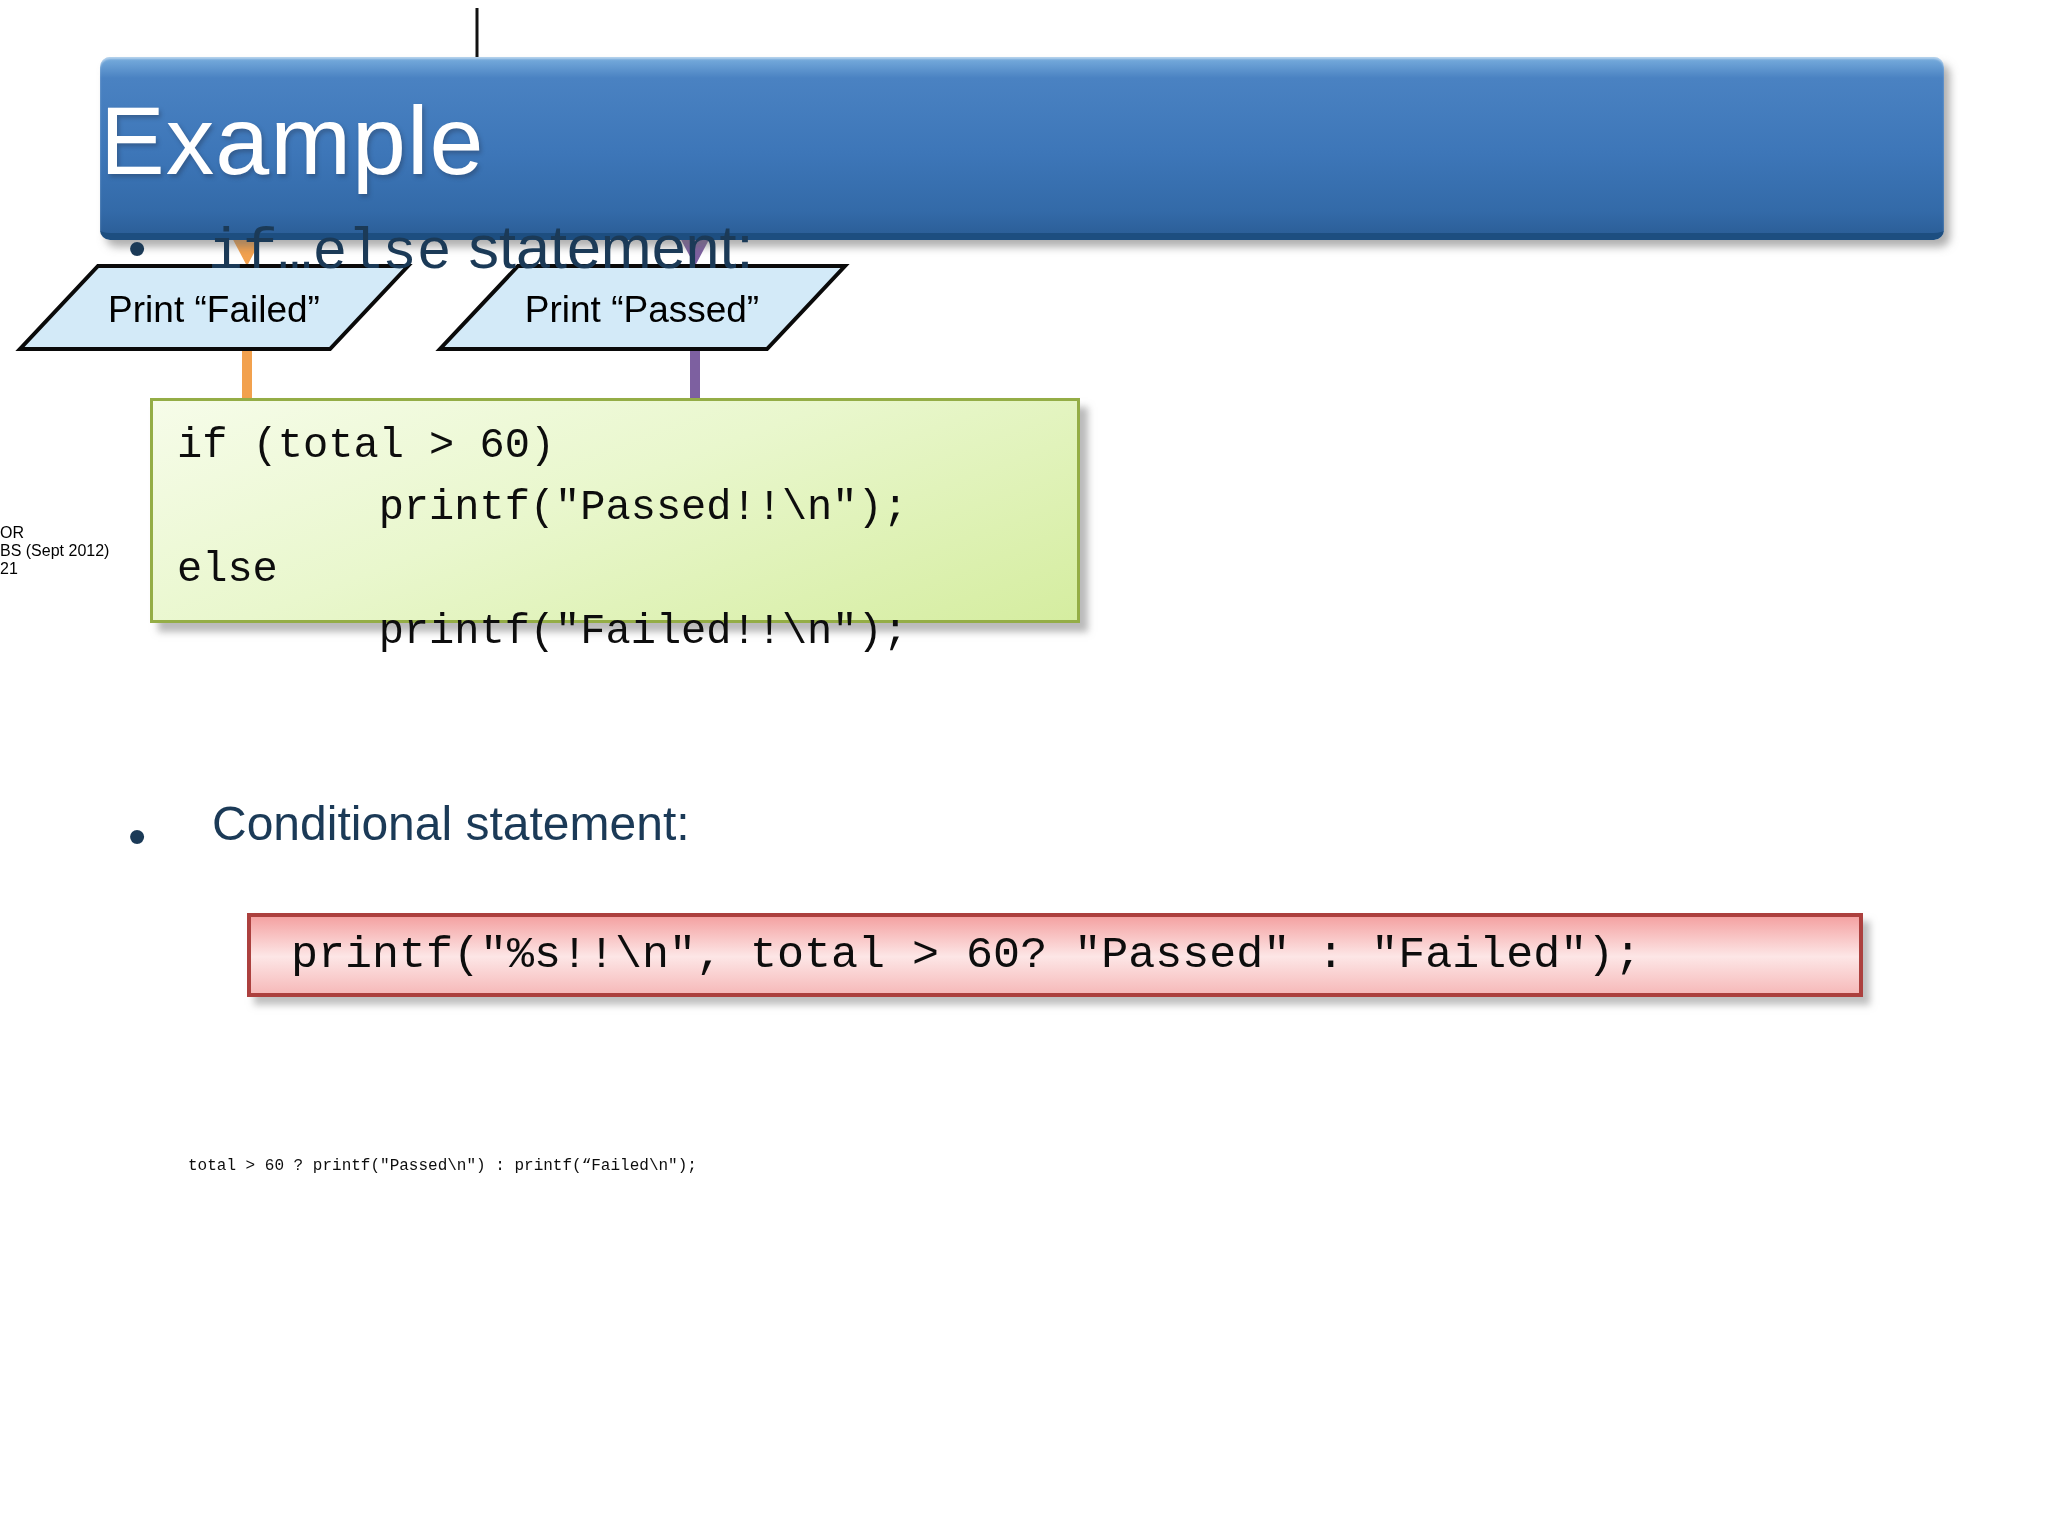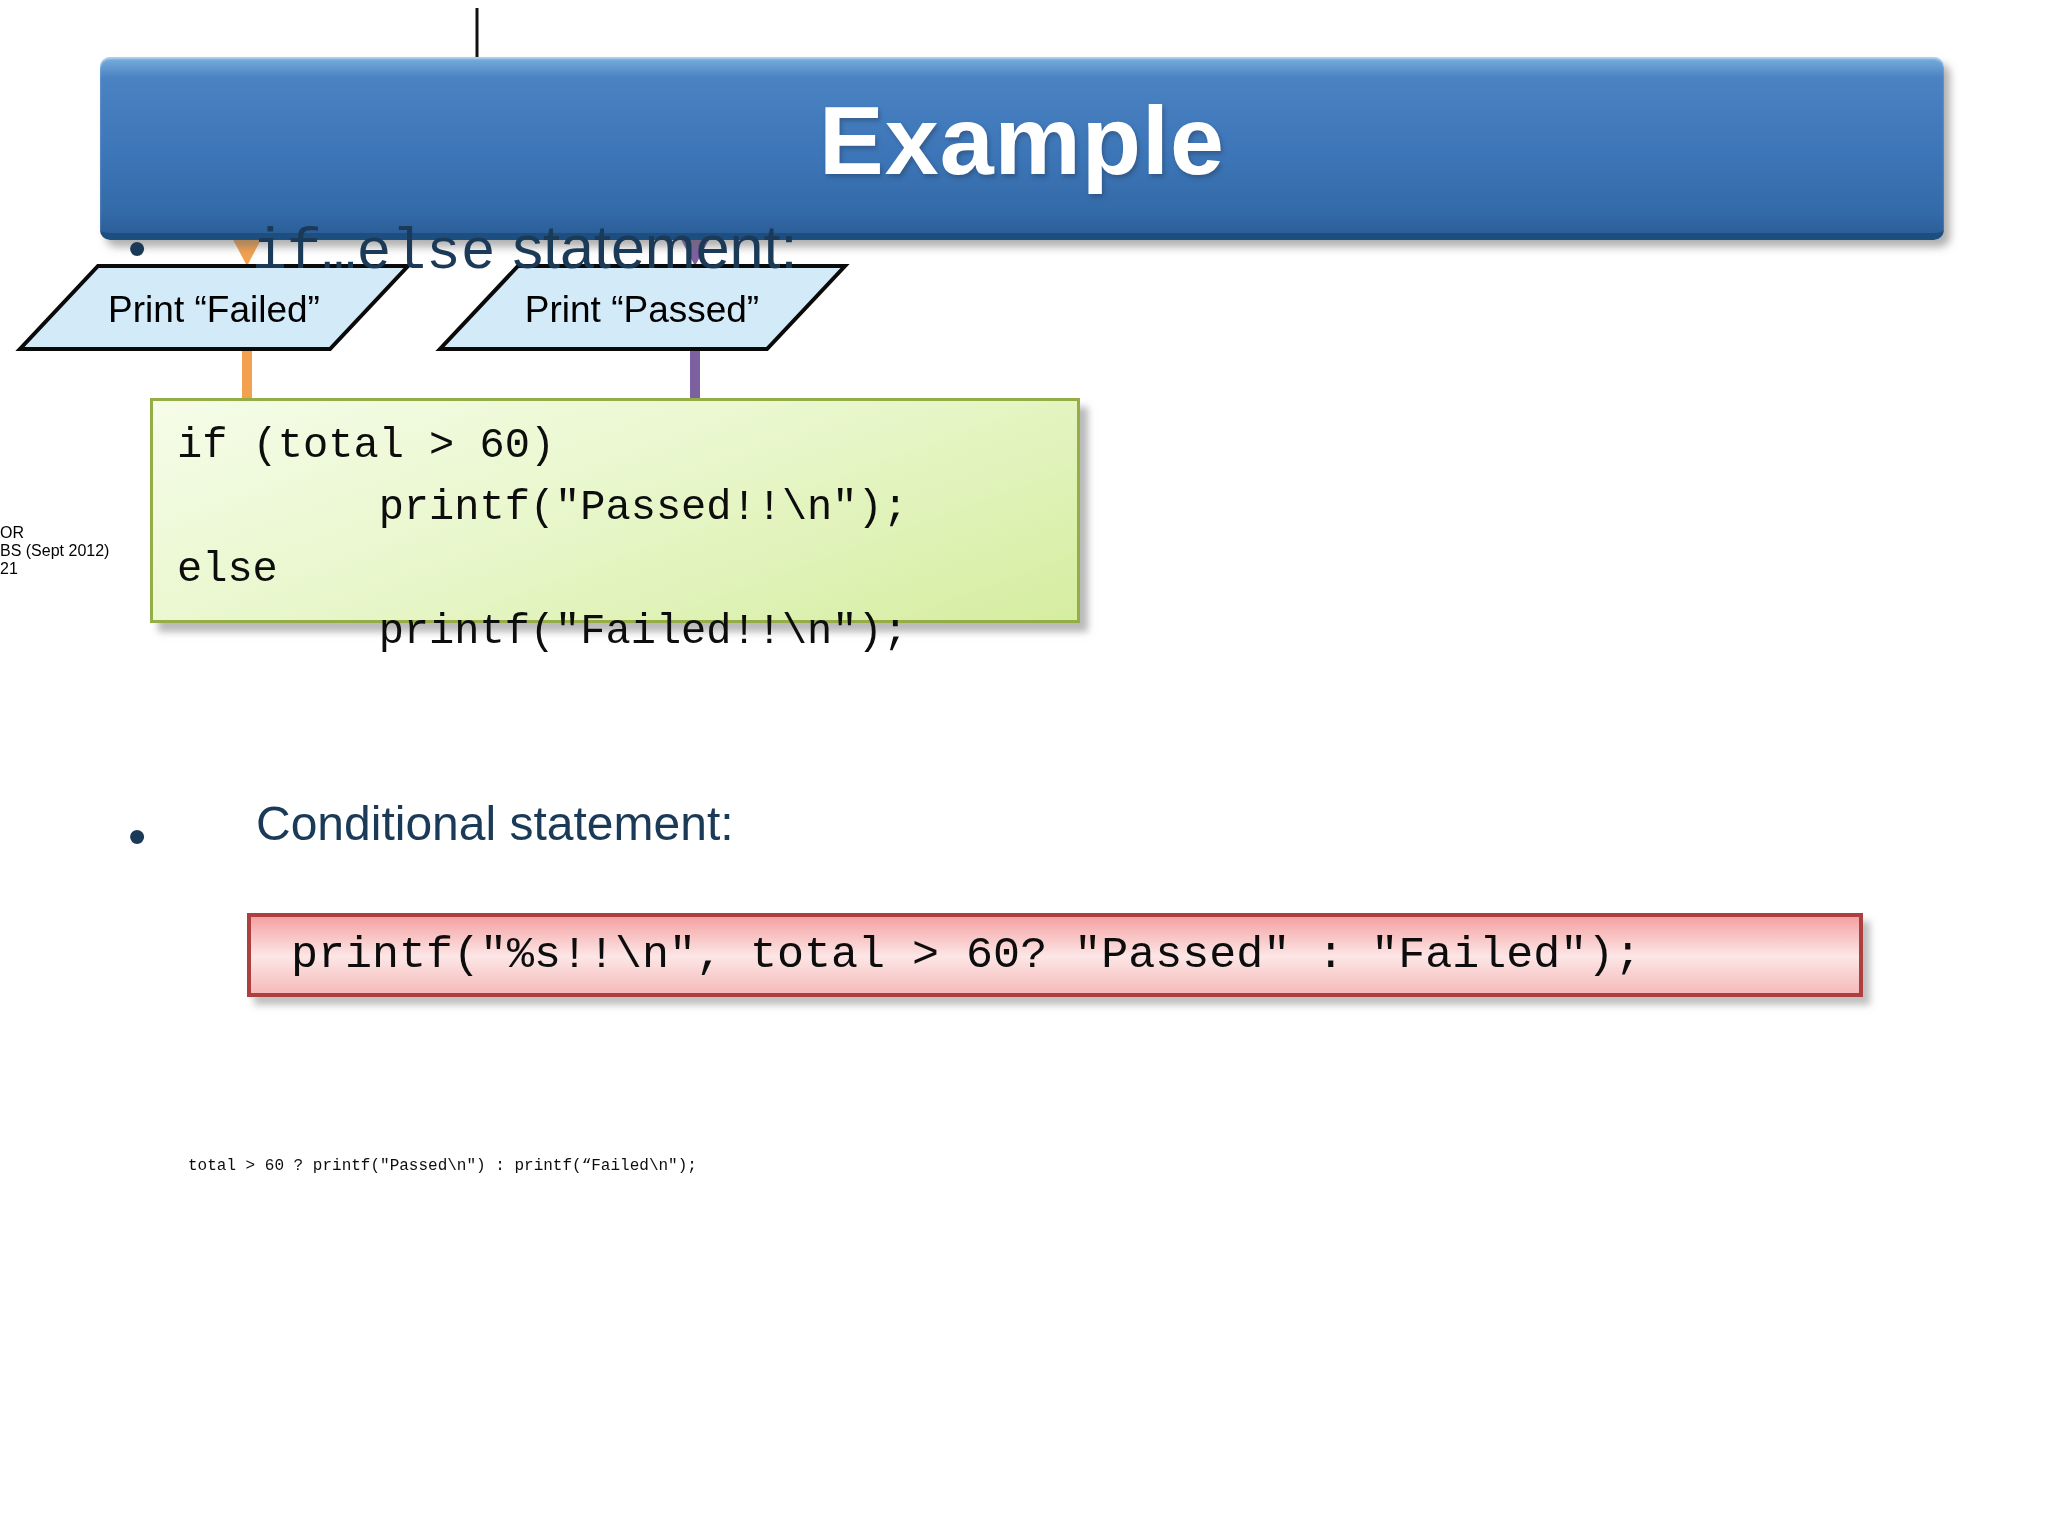--- a/index.html
+++ b/index.html
@@ -7,25 +7,25 @@
        font-family:"Liberation Sans",sans-serif;}
   .slide{position:relative;width:2048px;height:1536px;background:#ffffff;}
 
   
   .banner{position:absolute;left:100px;top:57px;width:1844px;height:176px;
     border-radius:10px;
     background:linear-gradient(180deg,#79aede 0%,#4a82c2 12%,#3d76b8 55%,#336aa8 88%,#2c5f99 100%);
     border-bottom:7px solid #1d4e80;
     box-shadow:6px 7px 9px rgba(110,110,110,.55), inset 0 2px 2px rgba(255,255,255,.45);}
   .banner .title{position:absolute;left:0;right:0;top:50%;transform:translateY(-54%);
-    text-align:center;color:#ffffff;font-size:97px;font-weight:700;
+    text-align:left;color:#ffffff;font-size:97px;font-weight:400;
     letter-spacing:1px;text-shadow:2px 3px 4px rgba(40,60,90,.45);}
 
   
-  .bullet-row{position:absolute;color:#1b3a57;margin-left:44px;}
+  .bullet-row{position:absolute;color:#1b3a57;}
   .bullet-dot{position:absolute;font-size:52px;color:#1b3a57;}
   .b1{left:208px;top:212px;font-size:61px;}
   .b1 .mono{font-family:"Liberation Mono",monospace;font-size:58px;}
   .d1{left:128px;top:218px;}
   .b2{left:212px;top:796px;font-size:48px;}
   .d2{left:128px;top:806px;}
 
   
   .codebox{position:absolute;font-family:"Liberation Mono",monospace;color:#0d0d0d;}
   .greenbox{left:150px;top:398px;width:930px;height:225px;

